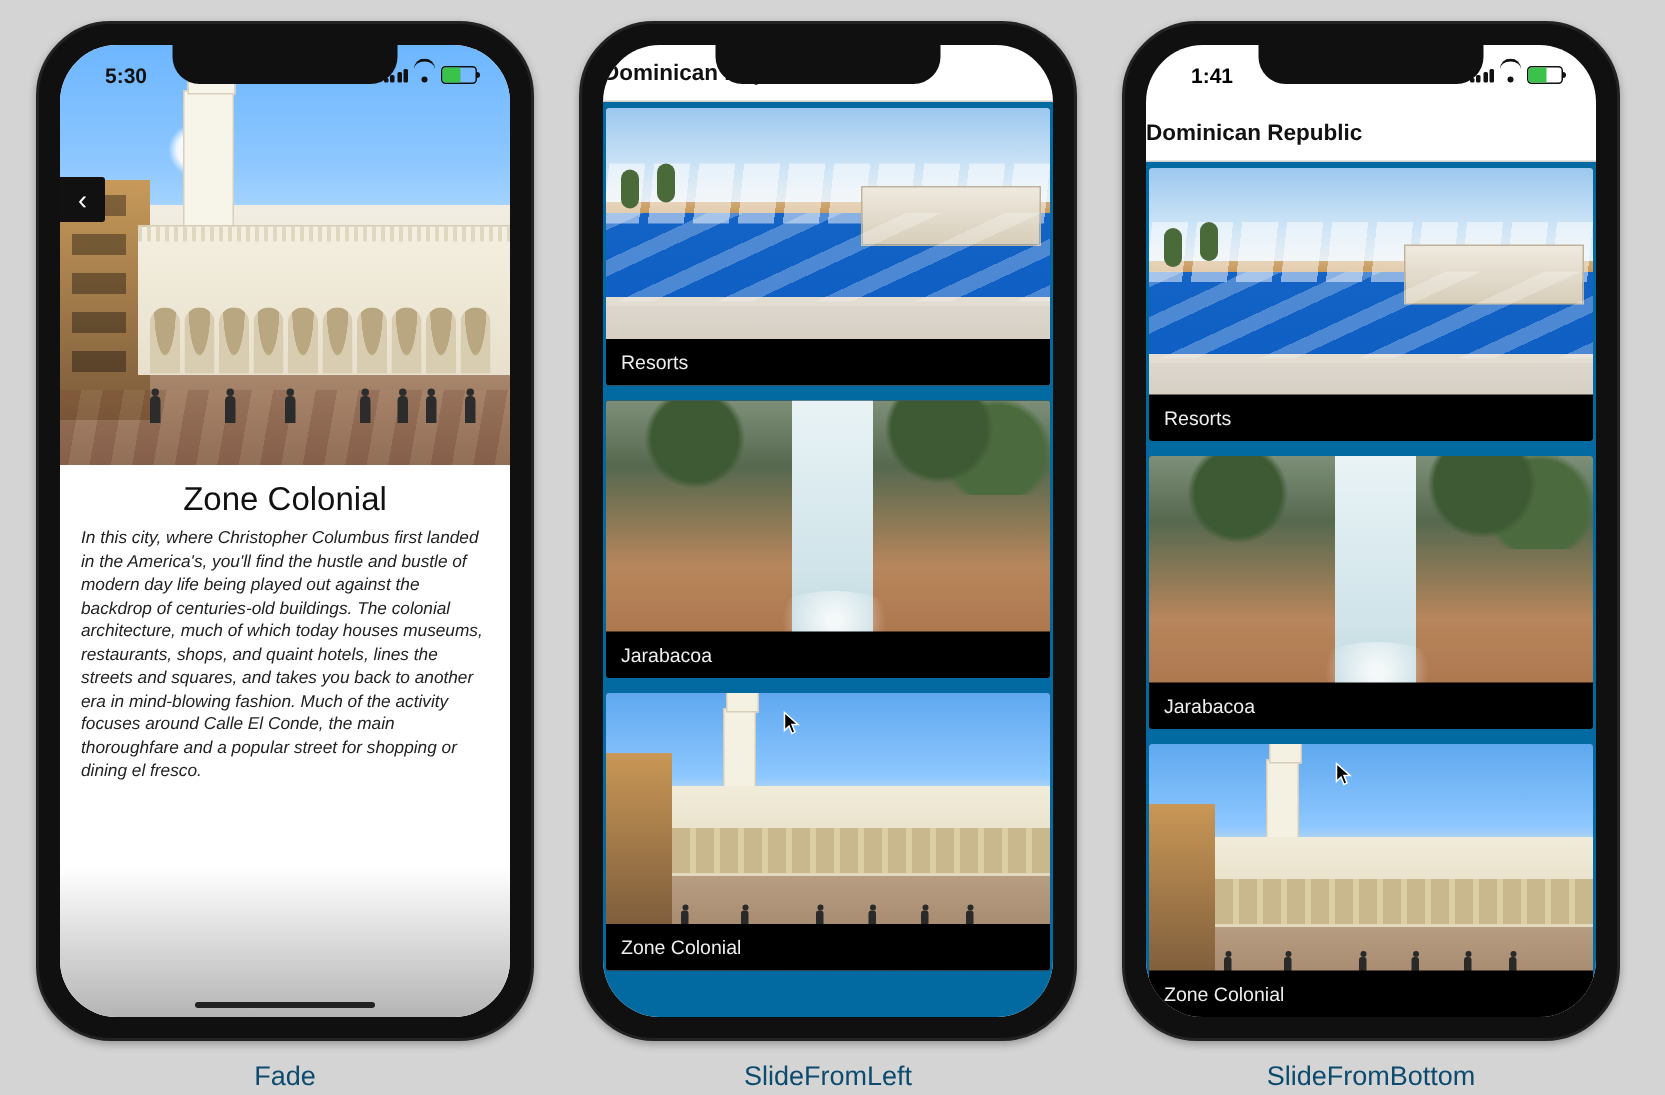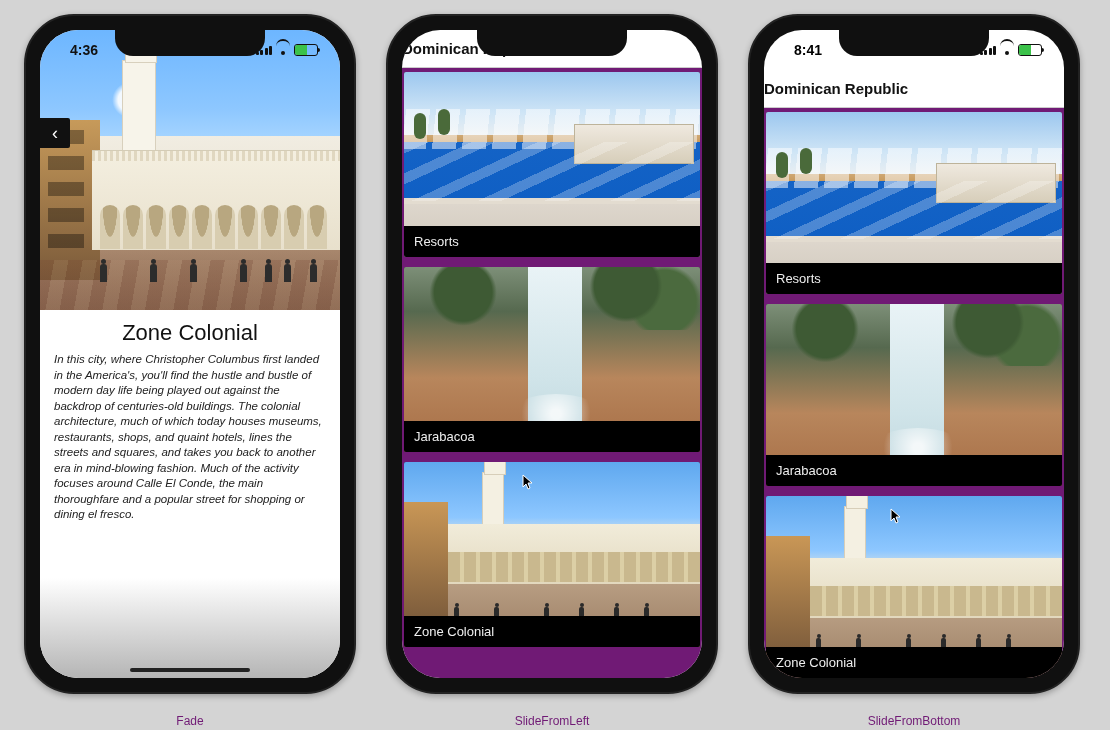--- a/index.html
+++ b/index.html
@@ -176,21 +176,21 @@
     background:linear-gradient(to bottom, rgba(255,255,255,0) 0%, rgba(120,120,120,0.55) 100%);
     pointer-events:none;
   }
   .home-indicator {
     position:absolute; bottom:6px; left:50%; transform:translateX(-50%);
     width:120px; height:4px; border-radius:3px; background:#222;
   }
 
   
   .list {
-    flex:1; overflow:hidden; display:flex; flex-direction:column; gap:10px; padding:4px 2px 0 2px; background:#701a75;
+    flex:1; overflow:hidden; display:flex; flex-direction:column; gap:10px; padding:4px 2px 0 2px; background:#0369a1;
   }
   .card {
     position:relative; height:185px; border-radius:2px; overflow:hidden; background:#333;
   }
   .card .img {
     position:absolute; inset:0;
   }
   .card .label-strip {
     position:absolute; left:0; right:0; bottom:0; background:#000; color:#eee;
     font-size:13px; padding:8px 10px;
@@ -247,32 +247,32 @@
   .scene-colonial .mini-pal{position:absolute;left:44px;right:0;top:62px;height:60px;background:linear-gradient(#f1ecda,#e2d8be);}
   .scene-colonial .mini-pal::after{content:"";position:absolute;left:0;right:0;top:28px;height:30px;background:repeating-linear-gradient(90deg,#c9b88e 0 12px,#dccfa6 12px 16px);}
   .scene-colonial .mini-left{position:absolute;left:0;top:40px;width:44px;height:120px;background:linear-gradient(#c99756,#7b5b3b);}
   .scene-colonial .mini-people{position:absolute;left:0;right:0;bottom:26px;height:24px;}
   .scene-colonial .mini-people span{position:absolute;bottom:0;width:5px;height:14px;background:#2a2a2a;border-radius:2px 2px 0 0;}
   .scene-colonial .mini-people span::before{content:"";position:absolute;top:-4px;left:0.5px;width:4px;height:4px;border-radius:50%;background:#2a2a2a;}
   .scene-colonial .mini-ground{position:absolute;left:0;right:0;bottom:0;height:30px;background:repeating-linear-gradient(100deg, rgba(120,70,50,0.3) 0 12px, rgba(180,140,110,0.25) 12px 24px);}
   .cursor{position:absolute;width:12px;height:16px;}
   .cursor svg{width:100%;height:100%;}
   .caption-wrap{position:absolute;left:0;right:0;bottom:2px;display:flex;gap:30px;padding:0 24px;}
-  .caption-cell{width:332px;text-align:center;color:#701a75;font-size:12px;}
+  .caption-cell{width:332px;text-align:center;color:#0c4a6e;font-size:18px;}
 </style>
 </head>
 <body>
 
 <div class="row">
 
   <div class="phone">
     <div class="screen">
       <div class="notch"></div>
       <div class="status-bar overlay">
-        <span>4:36</span>
+        <span>5:30</span>
         <span class="status-right">
           <span class="sig-dots">
               <span></span>
               <span></span>
               <span></span>
               <span></span>
             </span>
           <span class="wifi-icon"></span>
           <span class="battery">
               <span class="battery-fill"></span>
@@ -366,21 +366,21 @@
           <div class="label-strip">Zone Colonial</div>
         </div>
       </div>
     </div>
   </div>
 
   <div class="phone">
     <div class="screen">
       <div class="notch"></div>
       <div class="status-bar">
-        <span>8:41</span>
+        <span>1:41</span>
         <span class="status-right">
           <span class="sig-dots">
               <span></span>
               <span></span>
               <span></span>
               <span></span>
             </span>
           <span class="wifi-icon"></span>
           <span class="battery">
               <span class="battery-fill"></span>

